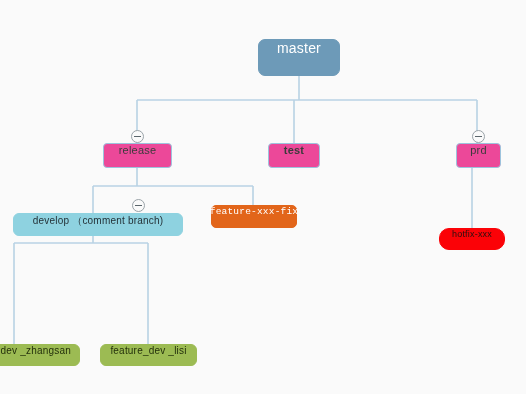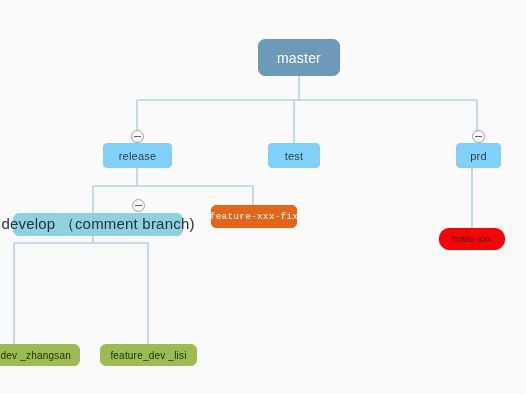--- a/index.html
+++ b/index.html
@@ -24,74 +24,74 @@
     position: absolute;
     left: 0;
     top: 0;
     width: 526px;
     height: 394px;
   }
   .node {
     position: absolute;
     box-sizing: border-box;
     display: flex;
-    align-items: center;
     justify-content: center;
     white-space: nowrap;
     letter-spacing: 0.2px;
   }
   
   .node-master {
     left: 258px;
     top: 39px;
     width: 82px;
     height: 37px;
     background: #6d9ab8;
     border: 1px solid #6d9ab8;
     border-radius: 7px;
     color: #ffffff;
     font-size: 14px;
   }
   
   .node-plain {
-    background: #7dd3fc;
+    background: #ec4899;
     border: 1px solid #9dc3dd;
     border-radius: 4px;
     color: #3b3b3b;
     font-size: 11px;
   }
   .node-release {
     left: 103px;
     top: 143px;
     width: 69px;
     height: 25px;
   }
   .node-test {
     left: 268px;
     top: 143px;
     width: 52px;
     height: 25px;
+    font-weight: bold;
   }
   .node-prd {
     left: 456px;
     top: 143px;
     width: 45px;
     height: 25px;
   }
   
   .node-develop {
     left: 13px;
     top: 213px;
     width: 170px;
     height: 23px;
     background: #8ed2e0;
     border: 1px solid #8ed2e0;
     border-radius: 6px;
     color: #253238;
-    font-size: 15px;
+    font-size: 10px;
   }
   
   .node-feature-fix {
     left: 211px;
     top: 205px;
     width: 86px;
     height: 23px;
     background: #e2651a;
     border: 1px solid #e2651a;
     border-radius: 5px;

